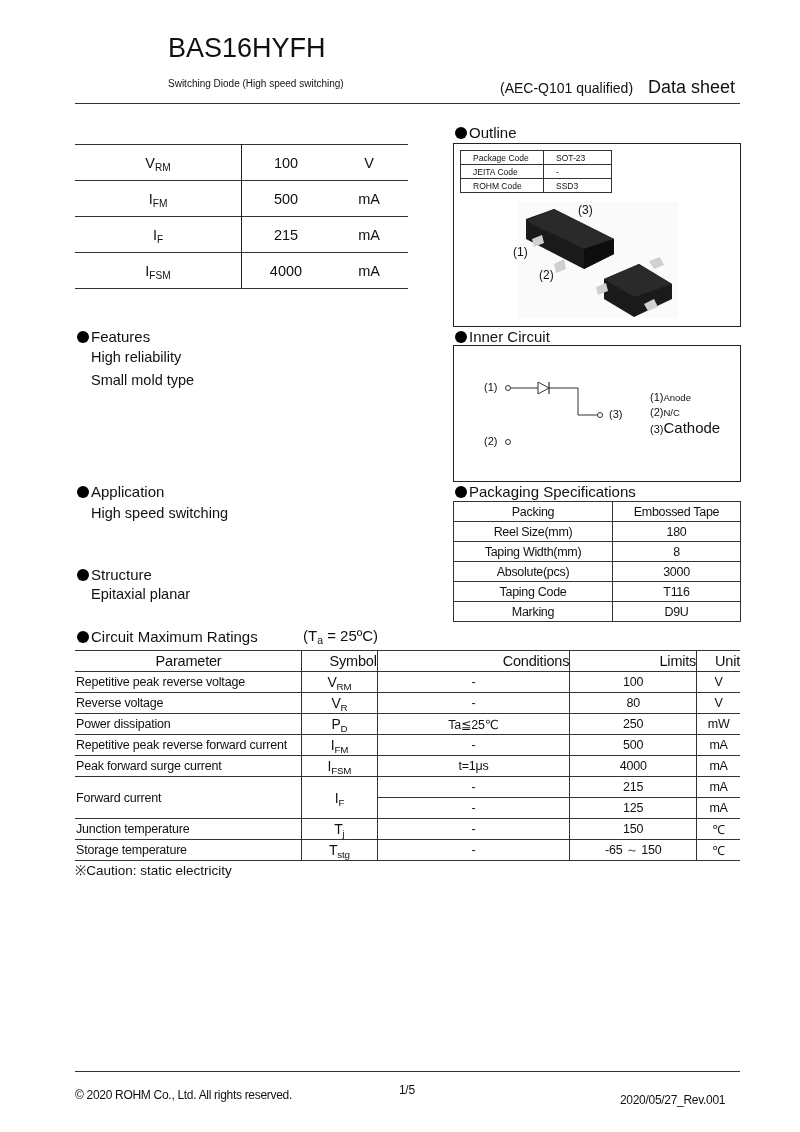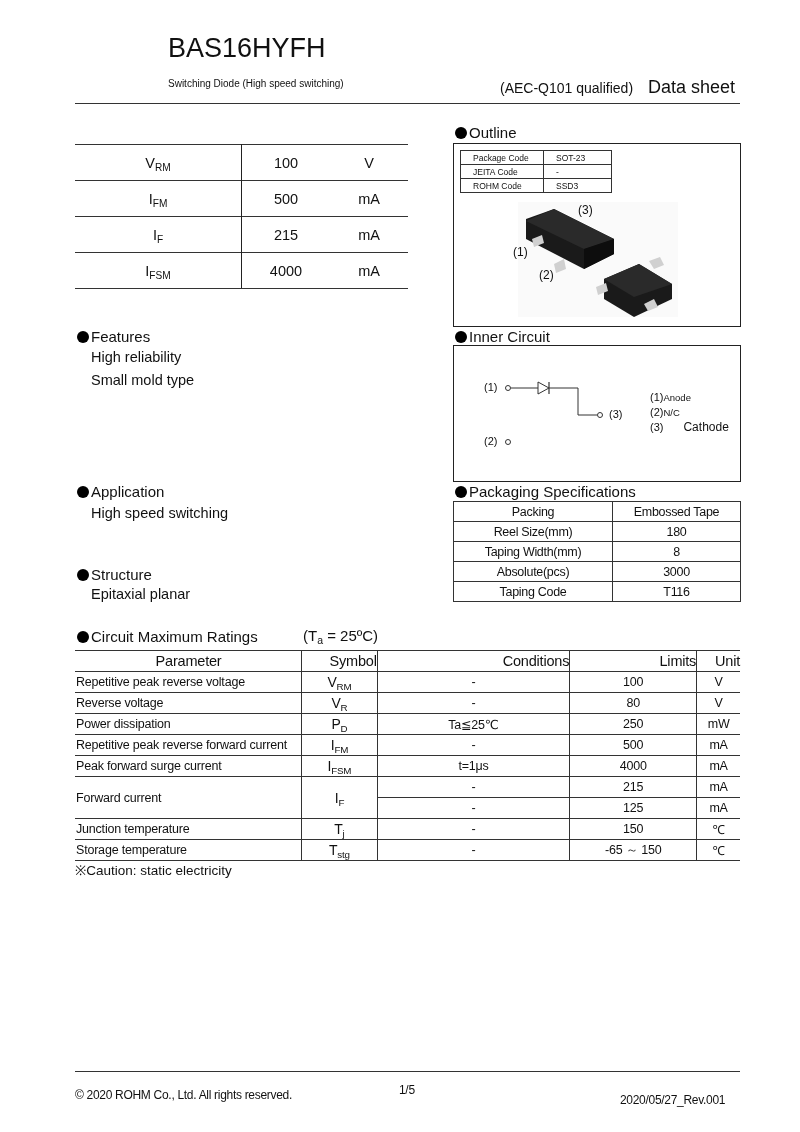--- a/index.html
+++ b/index.html
@@ -146,21 +146,21 @@
     <line x1="124" y1="69" x2="143" y2="69" stroke="#333" stroke-width="1"></line>
     <circle cx="146" cy="69" r="2.5" fill="none" stroke="#333" stroke-width="1"></circle>
     <circle cx="54" cy="96" r="2.5" fill="none" stroke="#333" stroke-width="1"></circle>
   </svg>
   <span class="abs" style="left:30px; top:35px; font-size:11px;">(1)</span>
   <span class="abs" style="left:155px; top:62px; font-size:11px;">(3)</span>
   <span class="abs" style="left:30px; top:89px; font-size:11px;">(2)</span>
   <div class="abs" style="left:196px; top:44px; font-size:11px; line-height:15px;">
     <div><span>(1)</span><span style="font-size:9.5px;">Anode</span></div>
     <div><span>(2)</span><span style="font-size:9.5px;">N/C</span></div>
-    <div><span>(3)</span><span style="font-size:12px;margin-left:20px;">Cathode</span></div>
+    <div><span>(3)</span><span style="font-size:15px;">Cathode</span></div>
   </div>
 </div>
 
 <div class="abs sec" style="left:77px; top:483px;">
   <span class="bullet"></span><span>Application</span>
 </div>
 <div class="abs item" style="left:91px; top:505px;">High speed switching</div>
 
 <div class="abs sec" style="left:77px; top:566px;">
   <span class="bullet"></span><span>Structure</span>
@@ -184,20 +184,24 @@
         <td class="k">Taping Width(mm)</td>
         <td>8</td>
       </tr>
   <tr>
         <td class="k">Absolute(pcs)</td>
         <td>3000</td>
       </tr>
   <tr>
         <td class="k">Taping Code</td>
         <td>T116</td>
+      </tr>
+  <tr>
+        <td class="k">Marking</td>
+        <td>D9U</td>
       </tr>
 </tbody>
   </table>
 
 <div class="abs sec" style="left:77px; top:628px;">
   <span class="bullet"></span><span>Circuit Maximum Ratings</span>
 </div>
 <div class="abs sec" style="left:303px; top:627px;">
   <span>(T</span><sub>a</sub><span> = 25ºC)</span>
 </div>

